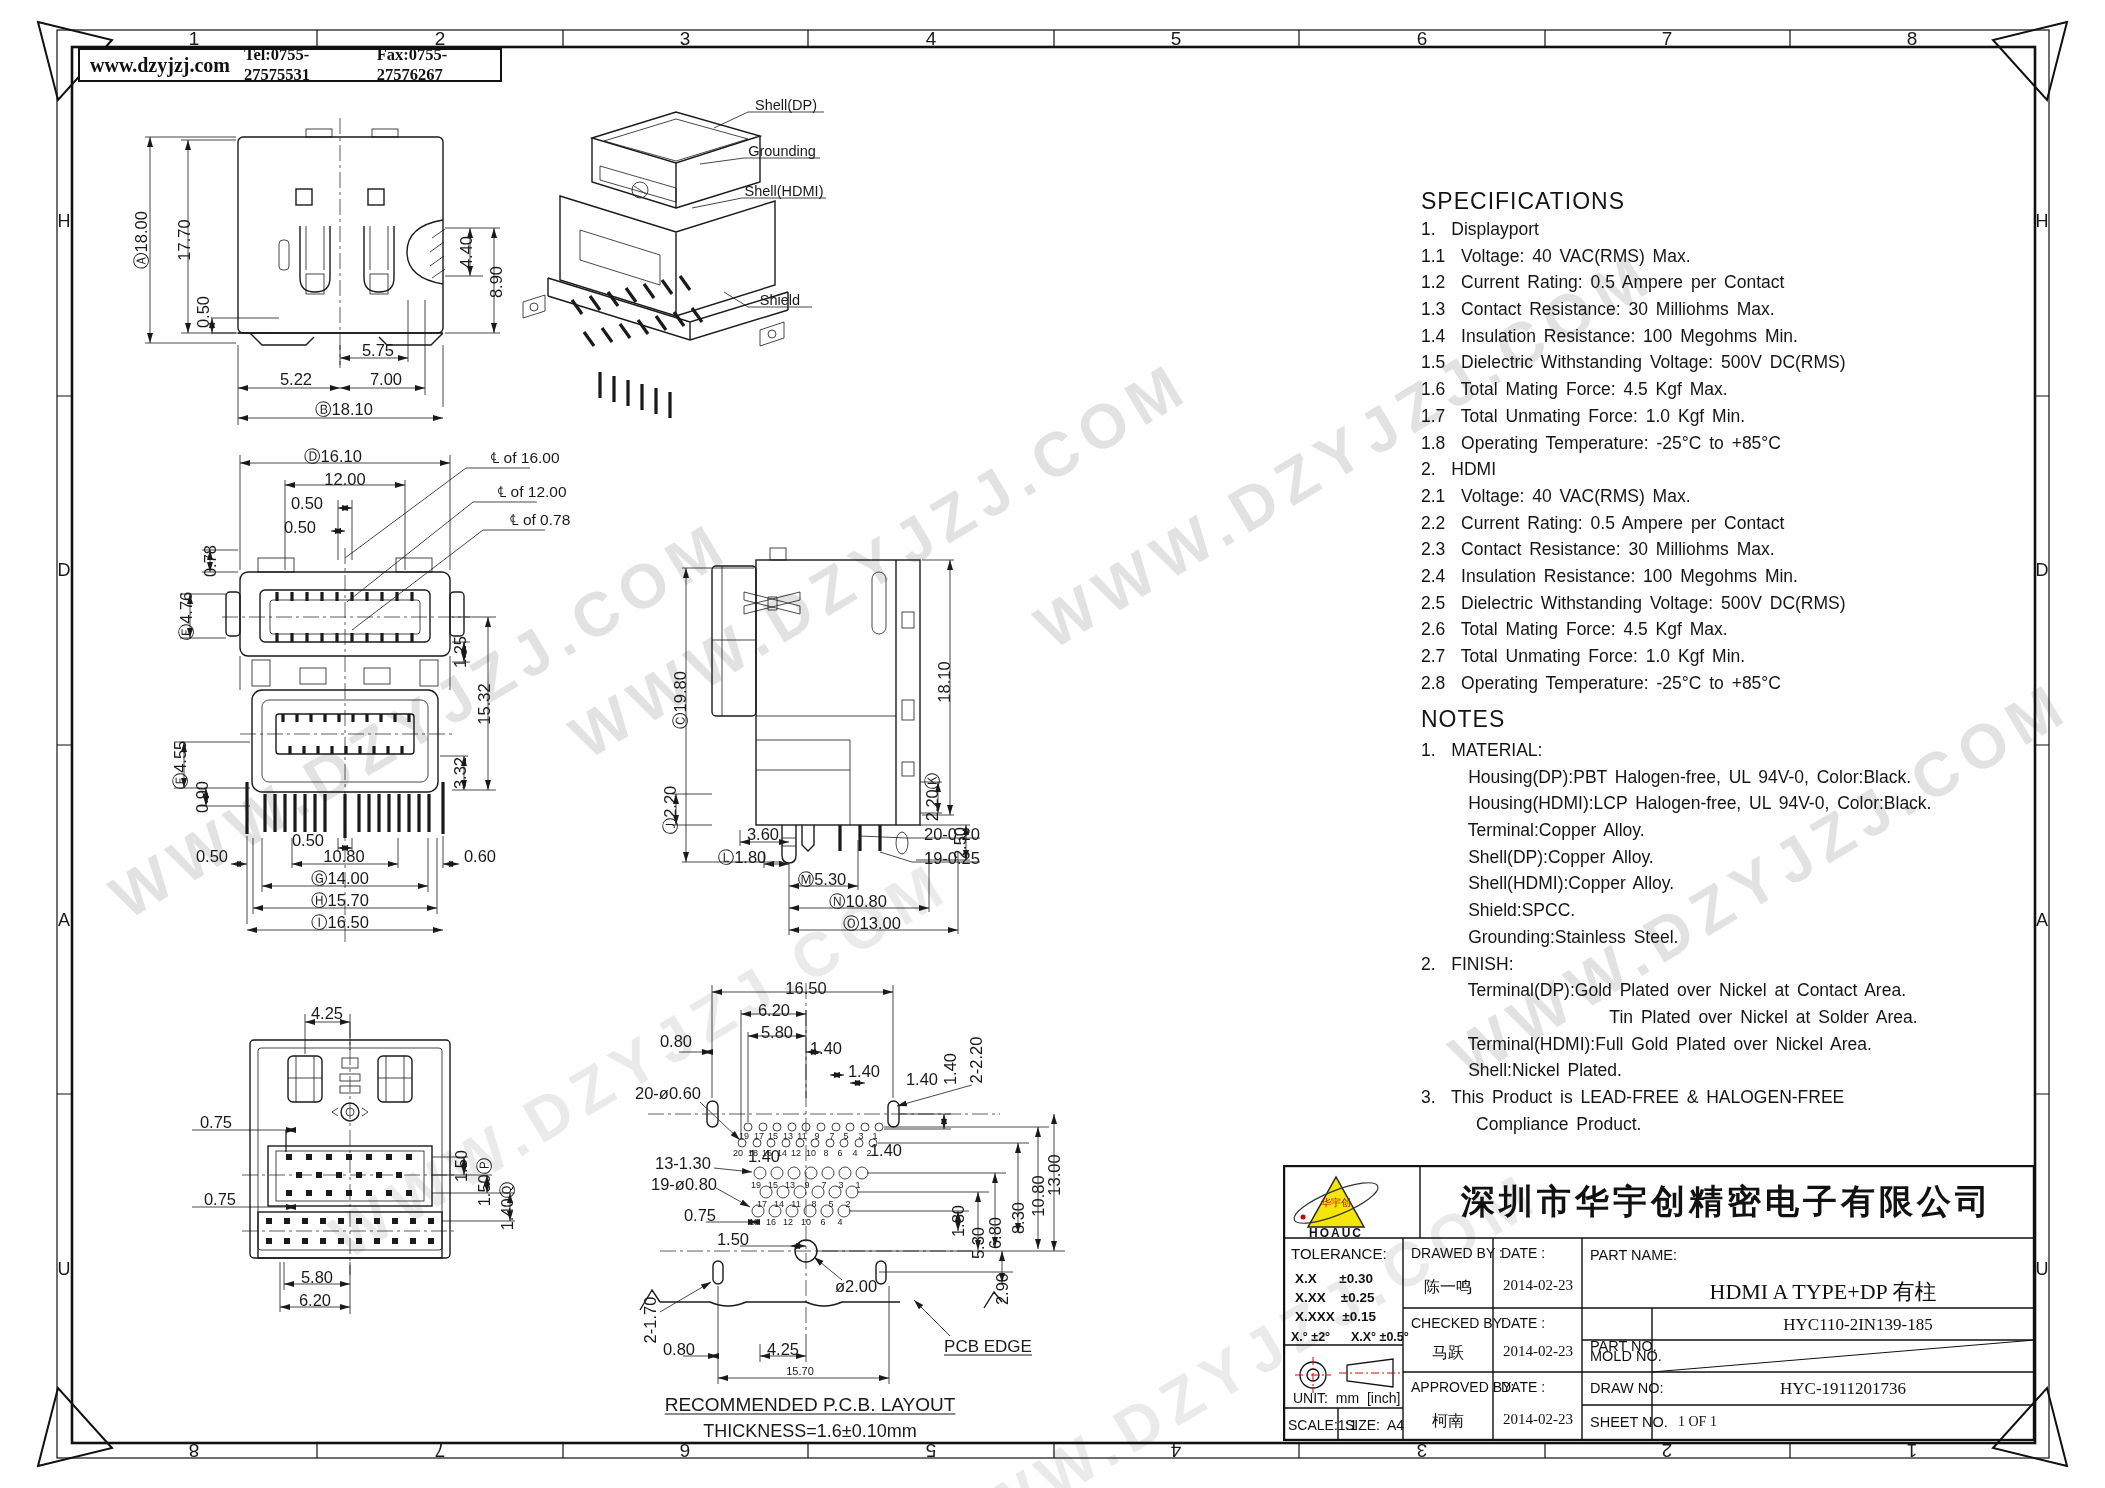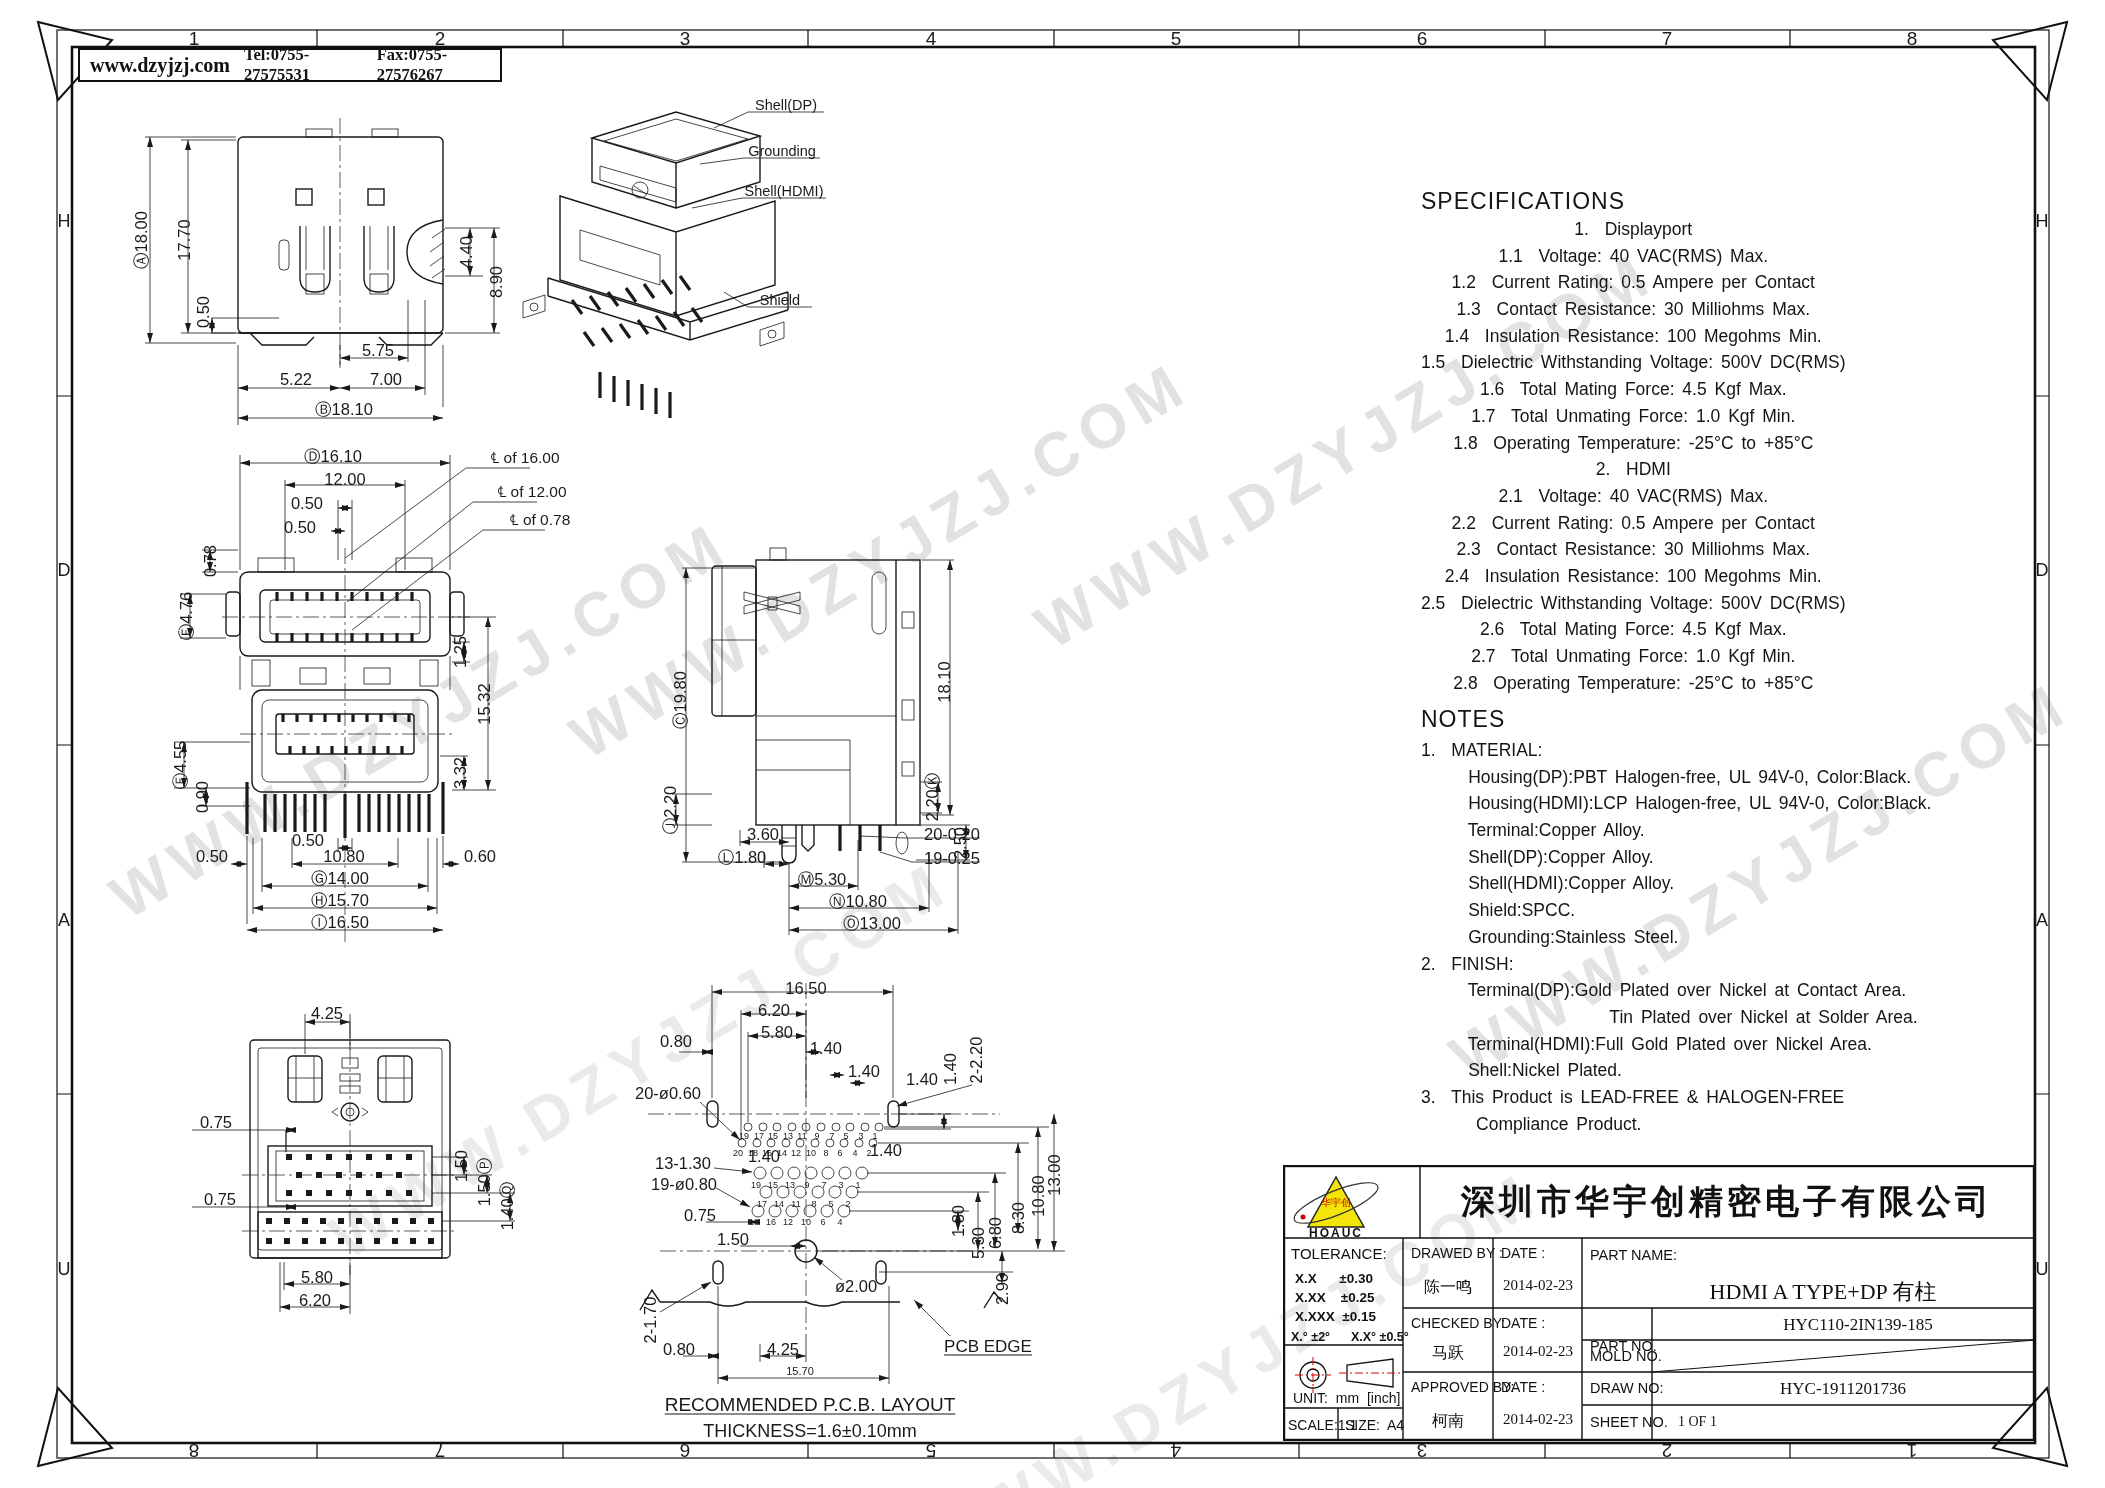--- a/index.html
+++ b/index.html
@@ -499,21 +499,21 @@
       <span class="lbl" style="left: 806px; top: 1222px; font-size: 9px; transform: translate(-50%, -50%);">10</span>
       <span class="lbl" style="left: 823px; top: 1222px; font-size: 9px; transform: translate(-50%, -50%);">6</span>
       <span class="lbl" style="left: 840px; top: 1222px; font-size: 9px; transform: translate(-50%, -50%);">4</span>
     </div>
 <div class="layer">
       <span class="lbl und" style="left: 810px; top: 1404px; font-size: 19px; transform: translate(-50%, -50%);">RECOMMENDED P.C.B. LAYOUT</span>
       <span class="lbl" style="left: 810px; top: 1431px; font-size: 18px; transform: translate(-50%, -50%);">THICKNESS=1.6±0.10mm</span>
     </div>
 
 <span class="blkhead" style="left:1421px;top:188px;position:absolute;">SPECIFICATIONS</span>
-<div class="textblock" style="left:1421px;top:219px;text-align:center;">
+<div class="textblock" style="left:1421px;top:219px;">
       <div>1.  Displayport</div>
       <div>1.1  Voltage: 40 VAC(RMS) Max.</div>
       <div>1.2  Current Rating: 0.5 Ampere per Contact</div>
       <div>1.3  Contact Resistance: 30 Milliohms Max.</div>
       <div>1.4  Insulation Resistance: 100 Megohms Min.</div>
       <div>1.5  Dielectric Withstanding Voltage: 500V DC(RMS)</div>
       <div>1.6  Total Mating Force: 4.5 Kgf Max.</div>
       <div>1.7  Total Unmating Force: 1.0 Kgf Min.</div>
       <div>1.8  Operating Temperature: -25°C to +85°C</div>
       <div>2.  HDMI</div>

